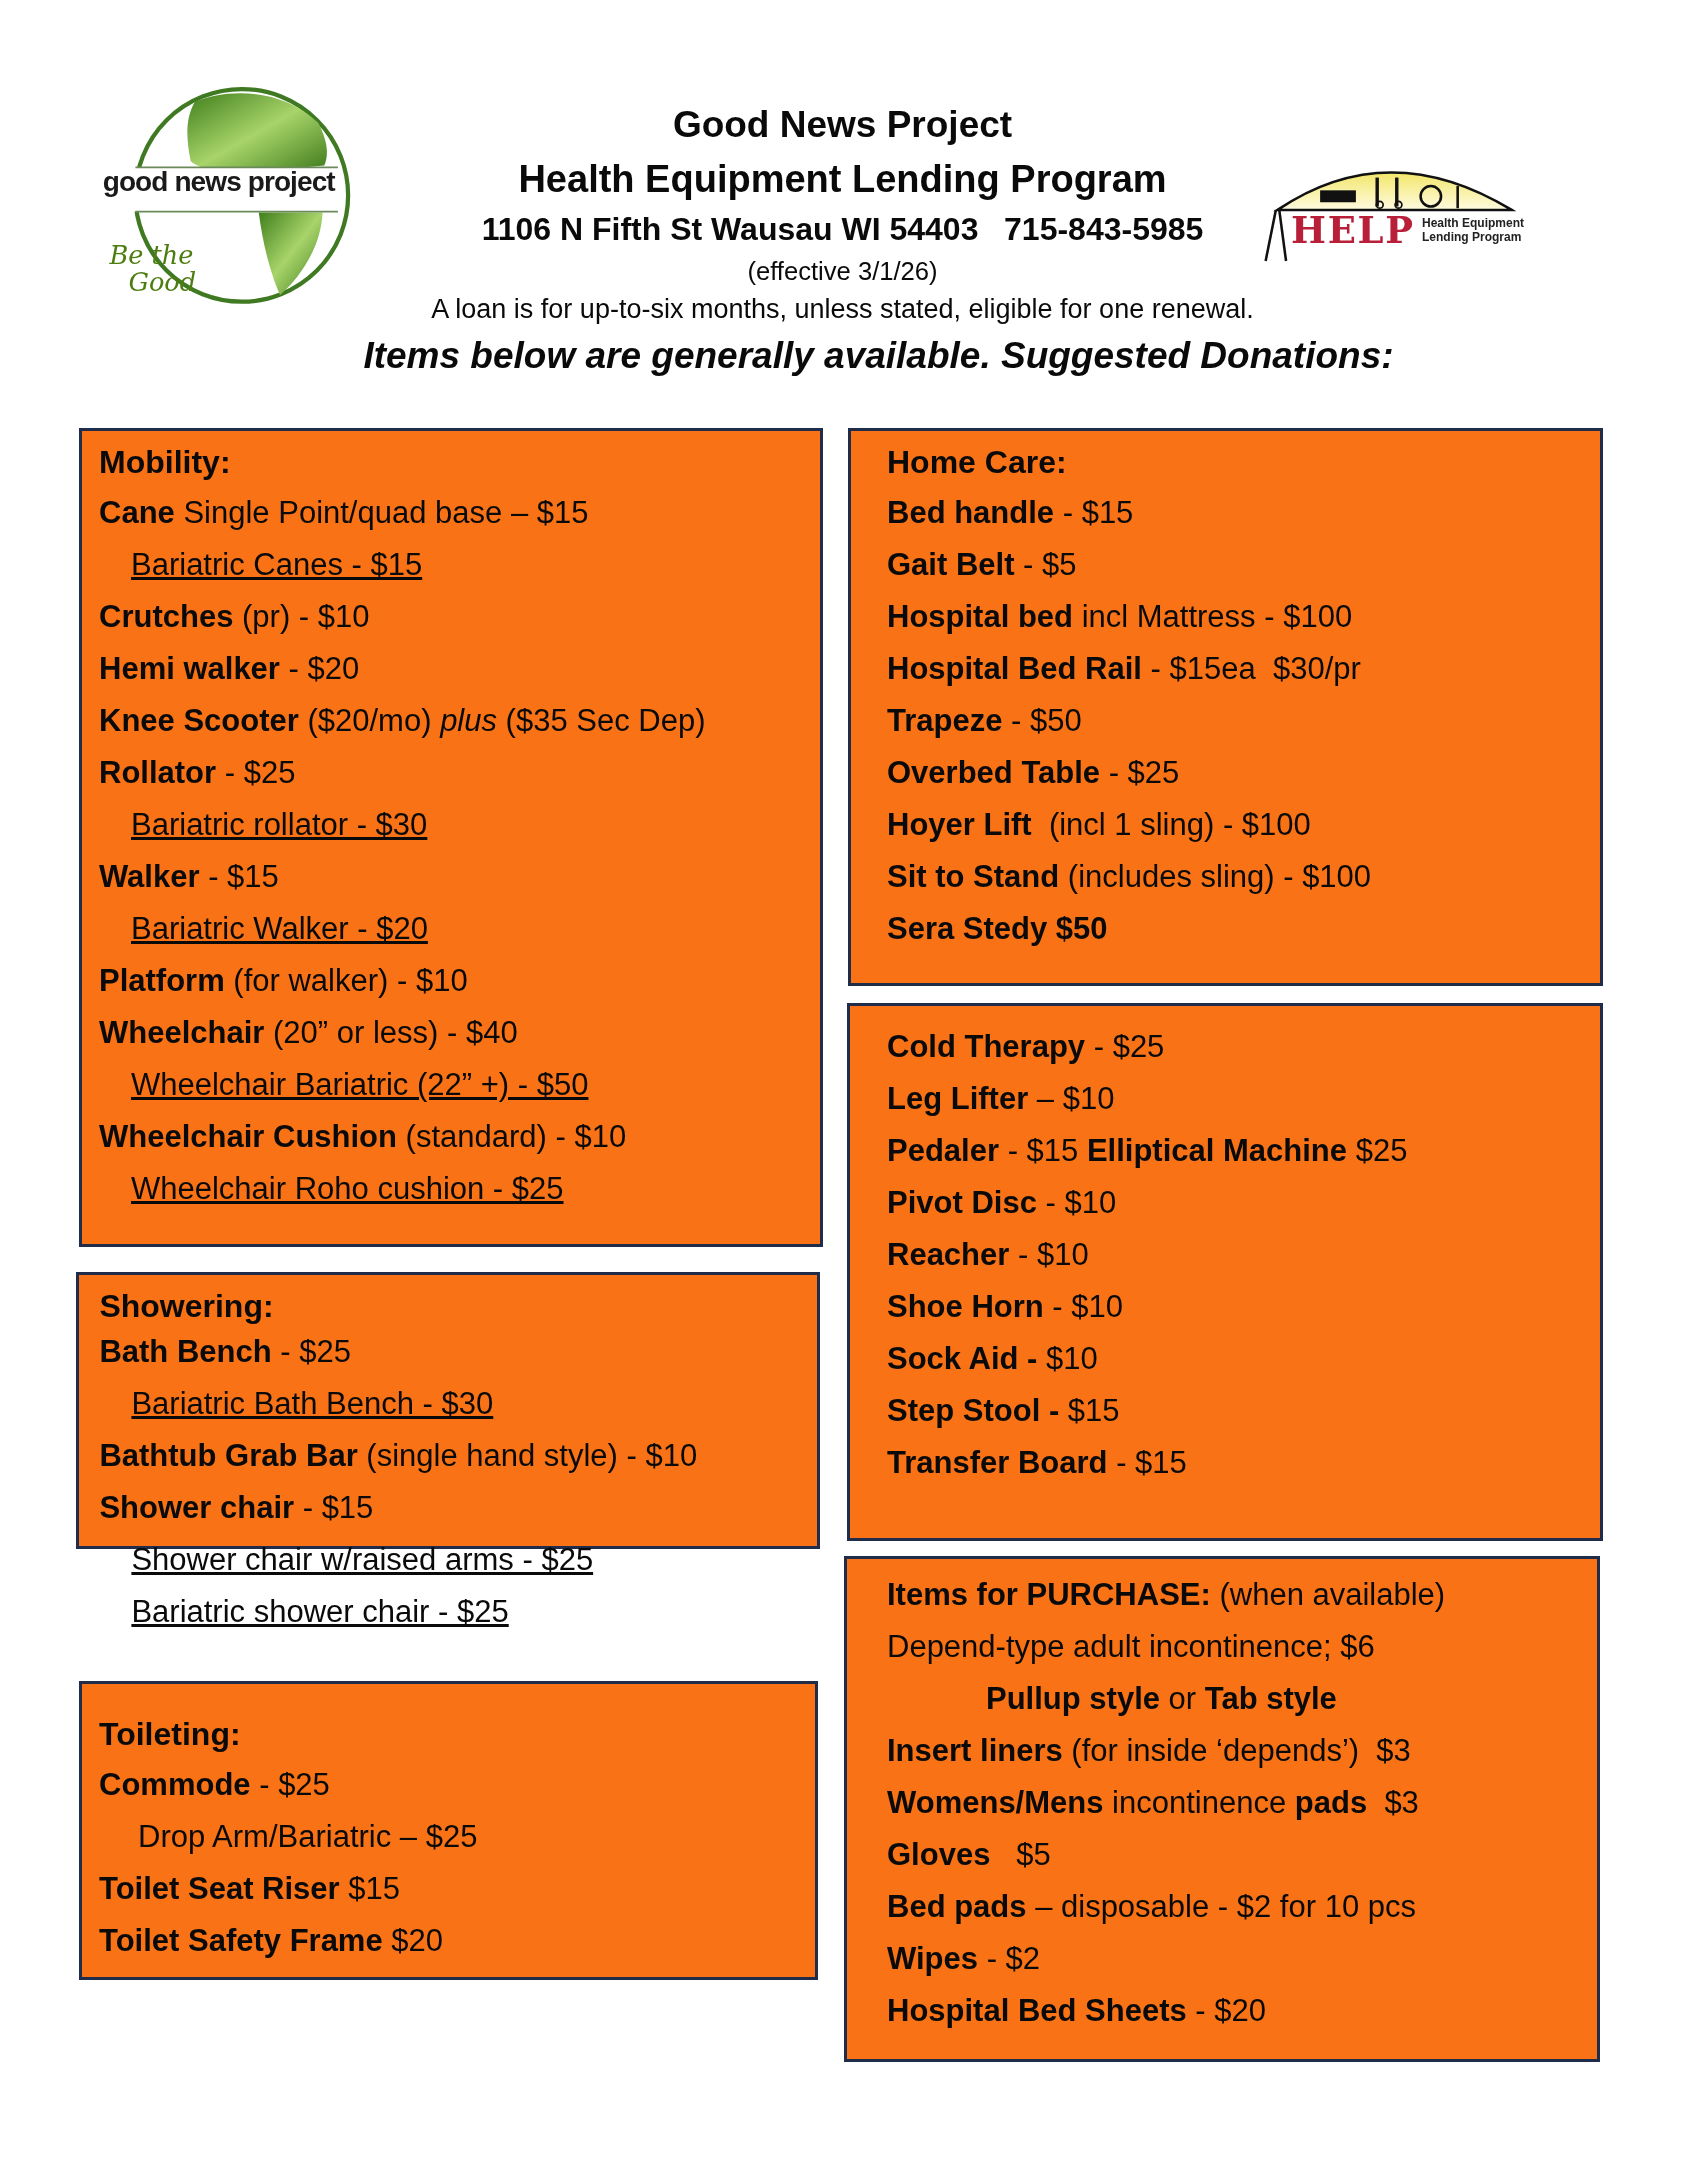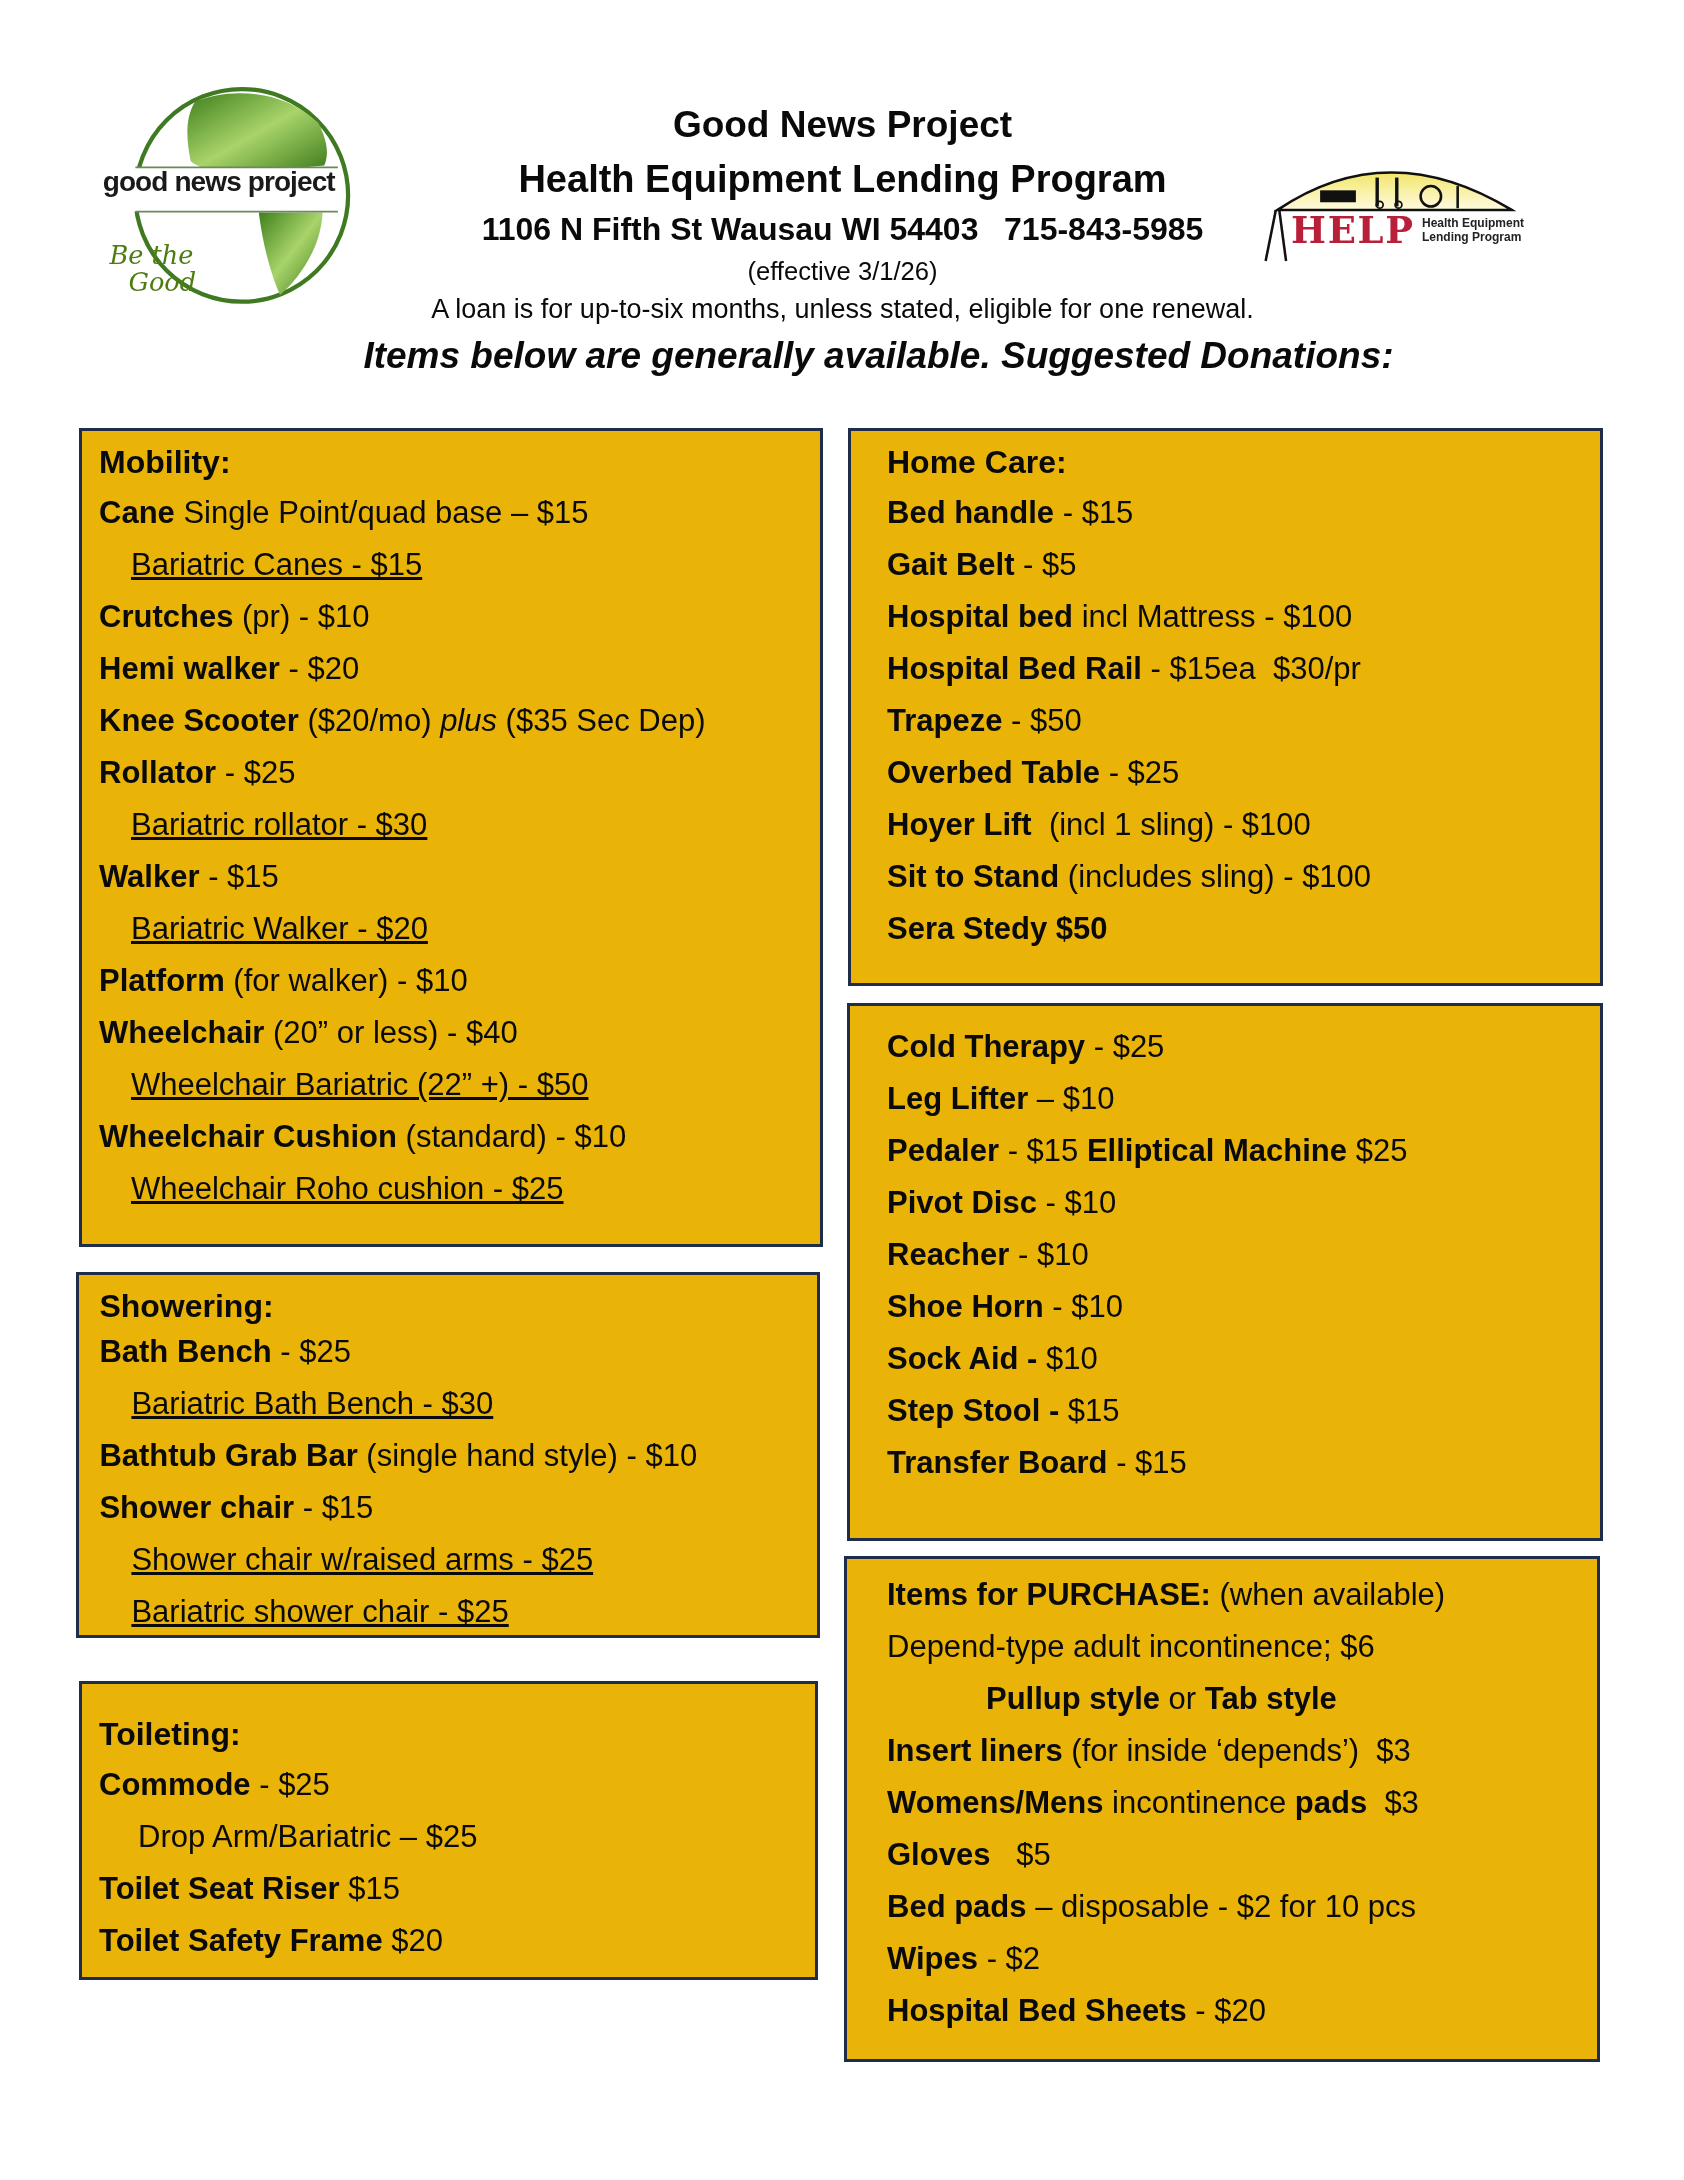--- a/index.html
+++ b/index.html
@@ -12,21 +12,21 @@
   .hdr-line { position: absolute; left: 0; width: 1685px; text-align: center; font-weight: bold; white-space: nowrap; }
   .hdr-title { top: 104px; font-size: 37px; }
   .hdr-sub { top: 158px; font-size: 38px; }
   .hdr-addr { top: 211px; font-size: 32px; }
   .hdr-eff { top: 257px; font-size: 25.6px; font-weight: normal; }
   .hdr-loan { top: 294px; font-size: 27px; font-weight: normal; }
   .hdr-avail { top: 335px; font-size: 37px; font-style: italic; margin-left: 36px; }
   .hdr-addr .gap { display: inline-block; width: 25.6px; }
 
   
-  .box { position: absolute; border: 3.4px solid #1f2d4a; box-sizing: border-box; background: #eab308; }
+  .box { position: absolute; border: 3.4px solid #1f2d4a; box-sizing: border-box; background: #f97316; }
   .box-title { font-weight: bold; font-size: 32px; line-height: 39px; white-space: nowrap; }
   .row { font-size: 31px; line-height: 52px; white-space: nowrap; }
   .row.indent { padding-left: 32px; text-decoration: underline; }
   .row.indent2 { padding-left: 39px; }
   .row.indent3 { padding-left: 99px; }
   .b { font-weight: bold; }
   .i { font-style: italic; }
 
   
   .gnp-logo { left: 101px; top: 72px; width: 256px; height: 251px; }
@@ -104,21 +104,21 @@
   <div class="row indent"><span>Bariatric rollator - $30</span></div>
   <div class="row"><span class="b">Walker</span><span> - $15</span></div>
   <div class="row indent"><span>Bariatric Walker - $20</span></div>
   <div class="row"><span class="b">Platform</span><span> (for walker) - $10</span></div>
   <div class="row"><span class="b">Wheelchair</span><span> (20” or less) - $40</span></div>
   <div class="row indent"><span>Wheelchair Bariatric (22” +) - $50</span></div>
   <div class="row"><span class="b">Wheelchair Cushion</span><span> (standard) - $10</span></div>
   <div class="row indent"><span>Wheelchair Roho cushion - $25</span></div>
 </div>
 
-<div class="box" style="left:76px;top:1272px;width:744px;height:366px;padding:12px 0 0 20.4px;">
+<div class="box" style="left:76px;top:1272px;width:744px;height:277px;padding:12px 0 0 20.4px;">
   <div class="box-title">Showering:</div>
   <div class="row"><span class="b">Bath Bench</span><span> - $25</span></div>
   <div class="row indent"><span>Bariatric Bath Bench - $30</span></div>
   <div class="row"><span class="b">Bathtub Grab Bar</span><span> (single hand style) - $10</span></div>
   <div class="row"><span class="b">Shower chair</span><span> - $15</span></div>
   <div class="row indent"><span>Shower chair w/raised arms - $25</span></div>
   <div class="row indent"><span>Bariatric shower chair - $25</span></div>
 </div>
 
 <div class="box" style="left:79px;top:1681px;width:739px;height:299px;padding:31px 0 0 17px;">

